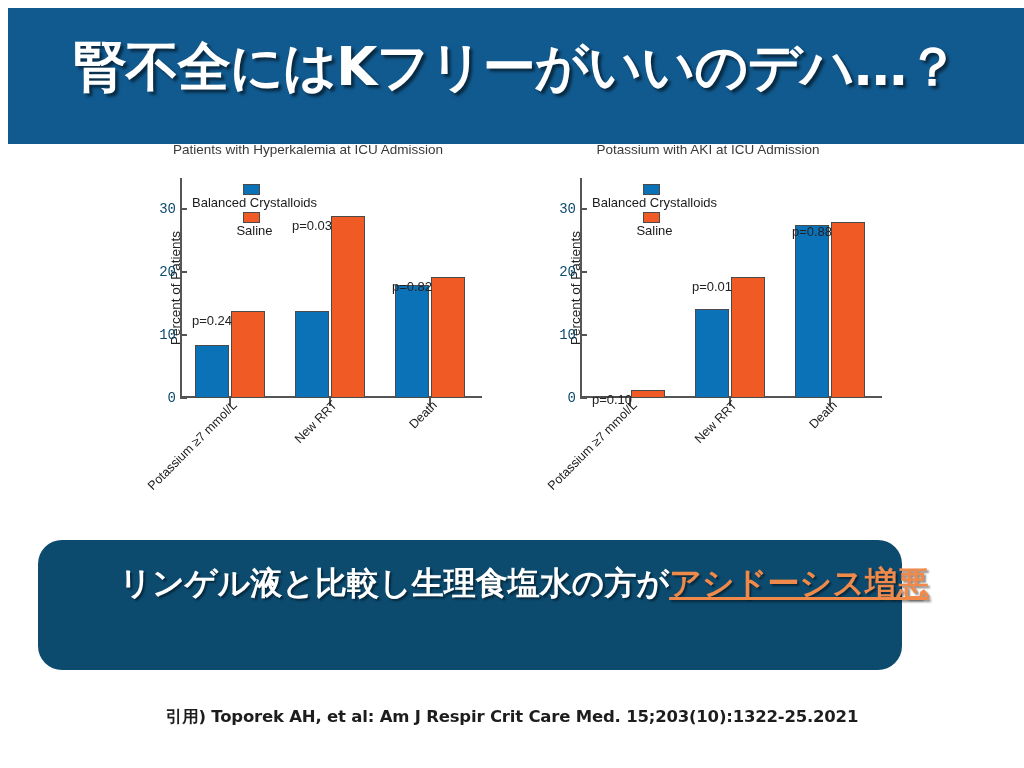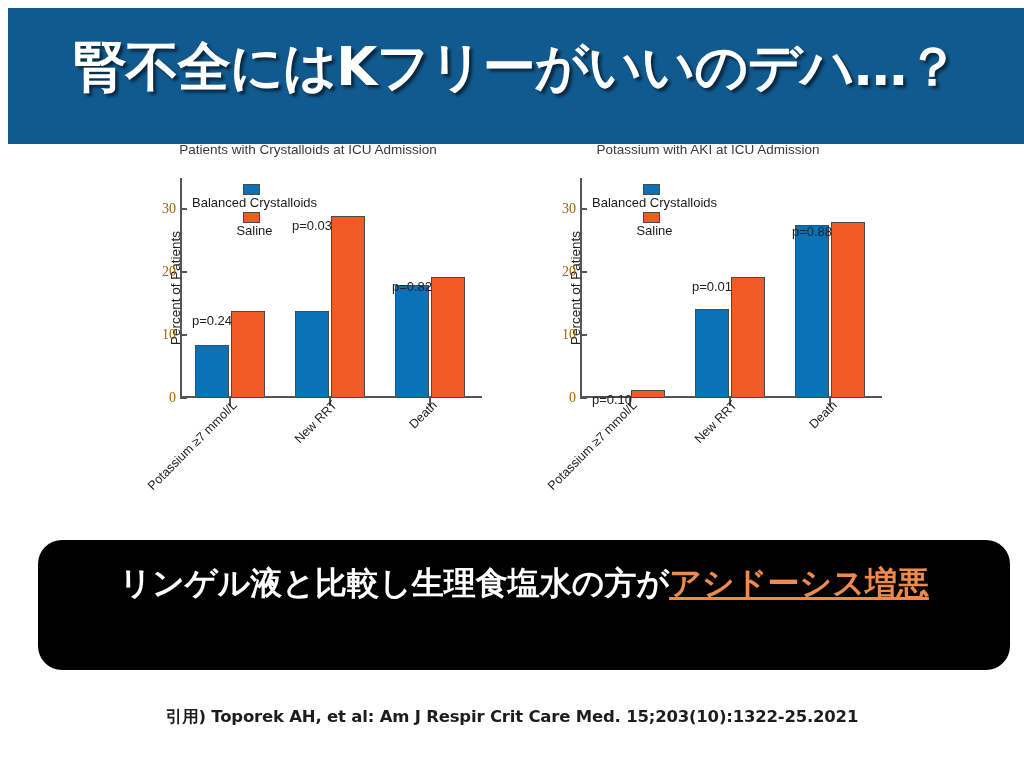--- a/index.html
+++ b/index.html
@@ -94,23 +94,23 @@
     color: #222;
     white-space: nowrap;
     font-family: "Liberation Sans", sans-serif;
   }
   .ytick {
     position: absolute;
     left: -34px;
     width: 30px;
     text-align: right;
     font-size: 14px;
-    color: #a16207;
+    color: #0c4a6e;
     transform: translateY(-50%);
-    font-family: Liberation Serif, serif;
+    font-family: Liberation Mono, monospace;
   }
   .ytick-mark {
     position: absolute;
     left: 0px;
     width: 7px;
     height: 2px;
     background: #555;
     transform: translateY(-50%);
   }
   .xtick-mark {
@@ -171,23 +171,23 @@
     color: #1a1a1a;
     white-space: nowrap;
     font-family: "Liberation Sans", sans-serif;
   }
 
   
   #callout-box {
     position: absolute;
     left: 38px;
     top: 540px;
-    width: 972px;
+    width: 864px;
     height: 130px;
-    background: #000000;
+    background: #0c4a6e;
     border-radius: 24px;
   }
   .callout-line {
     position: absolute;
     left: 0;
     width: 972px;
     text-align: center;
     color: #ffffff;
     font-weight: bold;
     font-size: 32px;
@@ -218,21 +218,21 @@
   }
 </style>
 </head>
 <body>
 
 <div id="header-band">
   <div id="slide-title">腎不全にはKフリーがいいのデハ…？</div>
 </div>
 
 <div class="chart-figure" id="chart-left">
-  <div class="chart-title">Patients with Crystalloids at ICU Admission</div>
+  <div class="chart-title">Patients with Hyperkalemia at ICU Admission</div>
   <div class="plot">
     <div class="axis-y-line"></div>
     <div class="axis-x-line"></div>
     <div class="ylabel">Percent of Patients</div>
   <div class="ytick" style="top: 220px;">0</div>
       <div class="ytick-mark" style="top: 220px;"></div>
       <div class="ytick" style="top: 157.143px;">10</div>
       <div class="ytick-mark" style="top: 157.143px;"></div>
       <div class="ytick" style="top: 94.2857px;">20</div>
       <div class="ytick-mark" style="top: 94.2857px;"></div>

